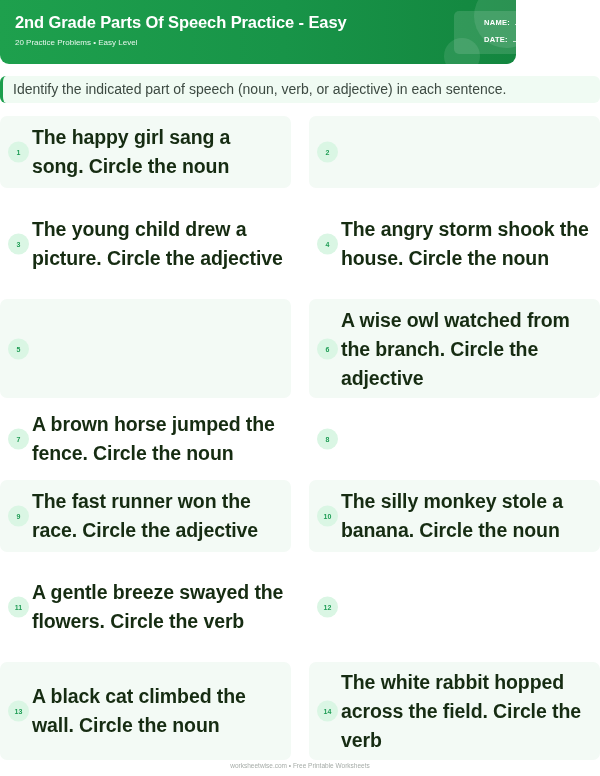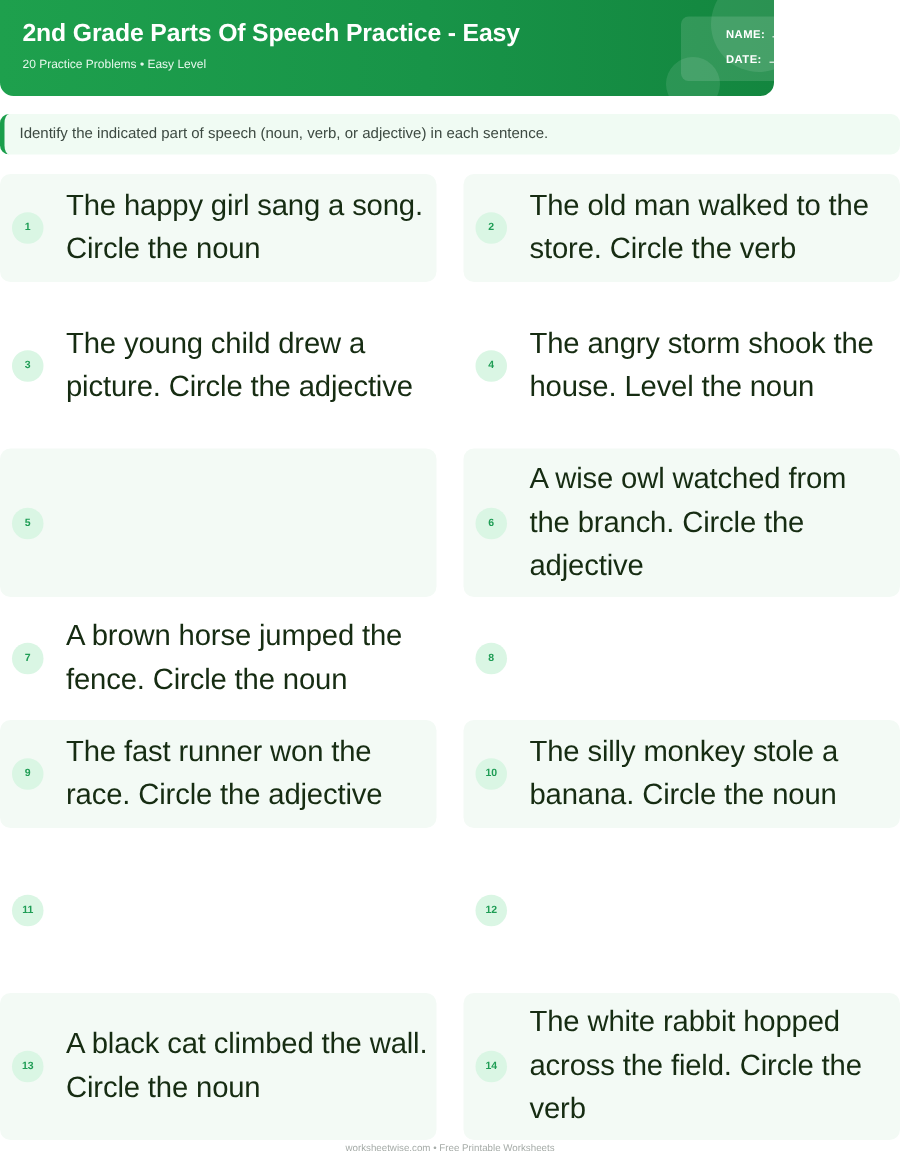--- a/index.html
+++ b/index.html
@@ -43,41 +43,41 @@
     }
     .field-name { top: 7px; }
     .field-name .line { width: 78px; }
     .field-date { top: 24px; }
     .field-date .line { width: 81px; }
 
     .instructions {
       position: absolute; left: 0; top: 76px; width: 600px; height: 27px;
       background: #f0fbf3; border-radius: 6px;
       border-left: 3px solid #1a9e4b;
-      font-size: 10px; color: #3d4a42; padding-left: 10px; line-height: 27px;
+      font-size: 14px; color: #3d4a42; padding-left: 10px; line-height: 27px;
       white-space: nowrap;
     }
 
     .card {
       position: absolute; border-radius: 7px;
       display: flex; align-items: center;
     }
     .card.shaded { background: #f3faf5; }
     .card.left { left: 0; width: 291px; }
     .card.right { left: 309px; width: 291px; }
 
     .badge {
       position: absolute; left: 8px; width: 21px; height: 21px; border-radius: 50%;
       background: #daf6e4; color: #1f9d55; font-size: 7px; font-weight: bold;
       display: flex; align-items: center; justify-content: center;
       top: 50%; transform: translateY(-50%);
     }
     .qtext {
-      position: absolute; left: 44px; right: 4px;
-      font-size: 19.5px; font-weight: normal; color: #162c12; line-height: 29px;
+      position: absolute; left: 32px; right: 4px;
+      font-size: 19.5px; font-weight: bold; color: #162c12; line-height: 29px;
       top: 50%; transform: translateY(-50%);
       letter-spacing: -0.1px;
     }
 
     .footer {
       position: absolute; left: 0; top: 762px; width: 600px; text-align: center;
       font-size: 6.5px; color: #a6aca8;
     }
   </style>
 </head>
@@ -101,30 +101,29 @@
 </div>
 
 <div class="instructions">Identify the indicated part of speech (noun, verb, or adjective) in each sentence.</div>
 
 <div class="card shaded left" style="top:116px;height:72px;">
   <div class="badge">1</div>
   <div class="qtext">The happy girl sang a song. Circle the noun</div>
 </div>
 <div class="card shaded right" style="top:116px;height:72px;">
   <div class="badge">2</div>
-  <div class="qtext">The old man walked to the store. Circle the verb</div>
 </div>
 
 <div class="card left" style="top:197px;height:94px;">
   <div class="badge">3</div>
   <div class="qtext">The young child drew a picture. Circle the adjective</div>
 </div>
 <div class="card right" style="top:197px;height:94px;">
   <div class="badge">4</div>
-  <div class="qtext">The angry storm shook the house. Level the noun</div>
+  <div class="qtext">The angry storm shook the house. Circle the noun</div>
 </div>
 
 <div class="card shaded left" style="top:299px;height:99px;">
   <div class="badge">5</div>
 </div>
 <div class="card shaded right" style="top:299px;height:99px;">
   <div class="badge">6</div>
   <div class="qtext">A wise owl watched from the branch. Circle the adjective</div>
 </div>
 
@@ -140,20 +139,21 @@
   <div class="badge">9</div>
   <div class="qtext">The fast runner won the race. Circle the adjective</div>
 </div>
 <div class="card shaded right" style="top:480px;height:72px;">
   <div class="badge">10</div>
   <div class="qtext">The silly monkey stole a banana. Circle the noun</div>
 </div>
 
 <div class="card left" style="top:560px;height:94px;">
   <div class="badge">11</div>
+  <div class="qtext">A gentle breeze swayed the flowers. Circle the verb</div>
 </div>
 <div class="card right" style="top:560px;height:94px;">
   <div class="badge">12</div>
 </div>
 
 <div class="card shaded left" style="top:662px;height:98px;padding-left:32px;">
   <div class="badge">13</div>
   <div class="qtext">A black cat climbed the wall. Circle the noun</div>
 </div>
 <div class="card shaded right" style="top:662px;height:98px;">

